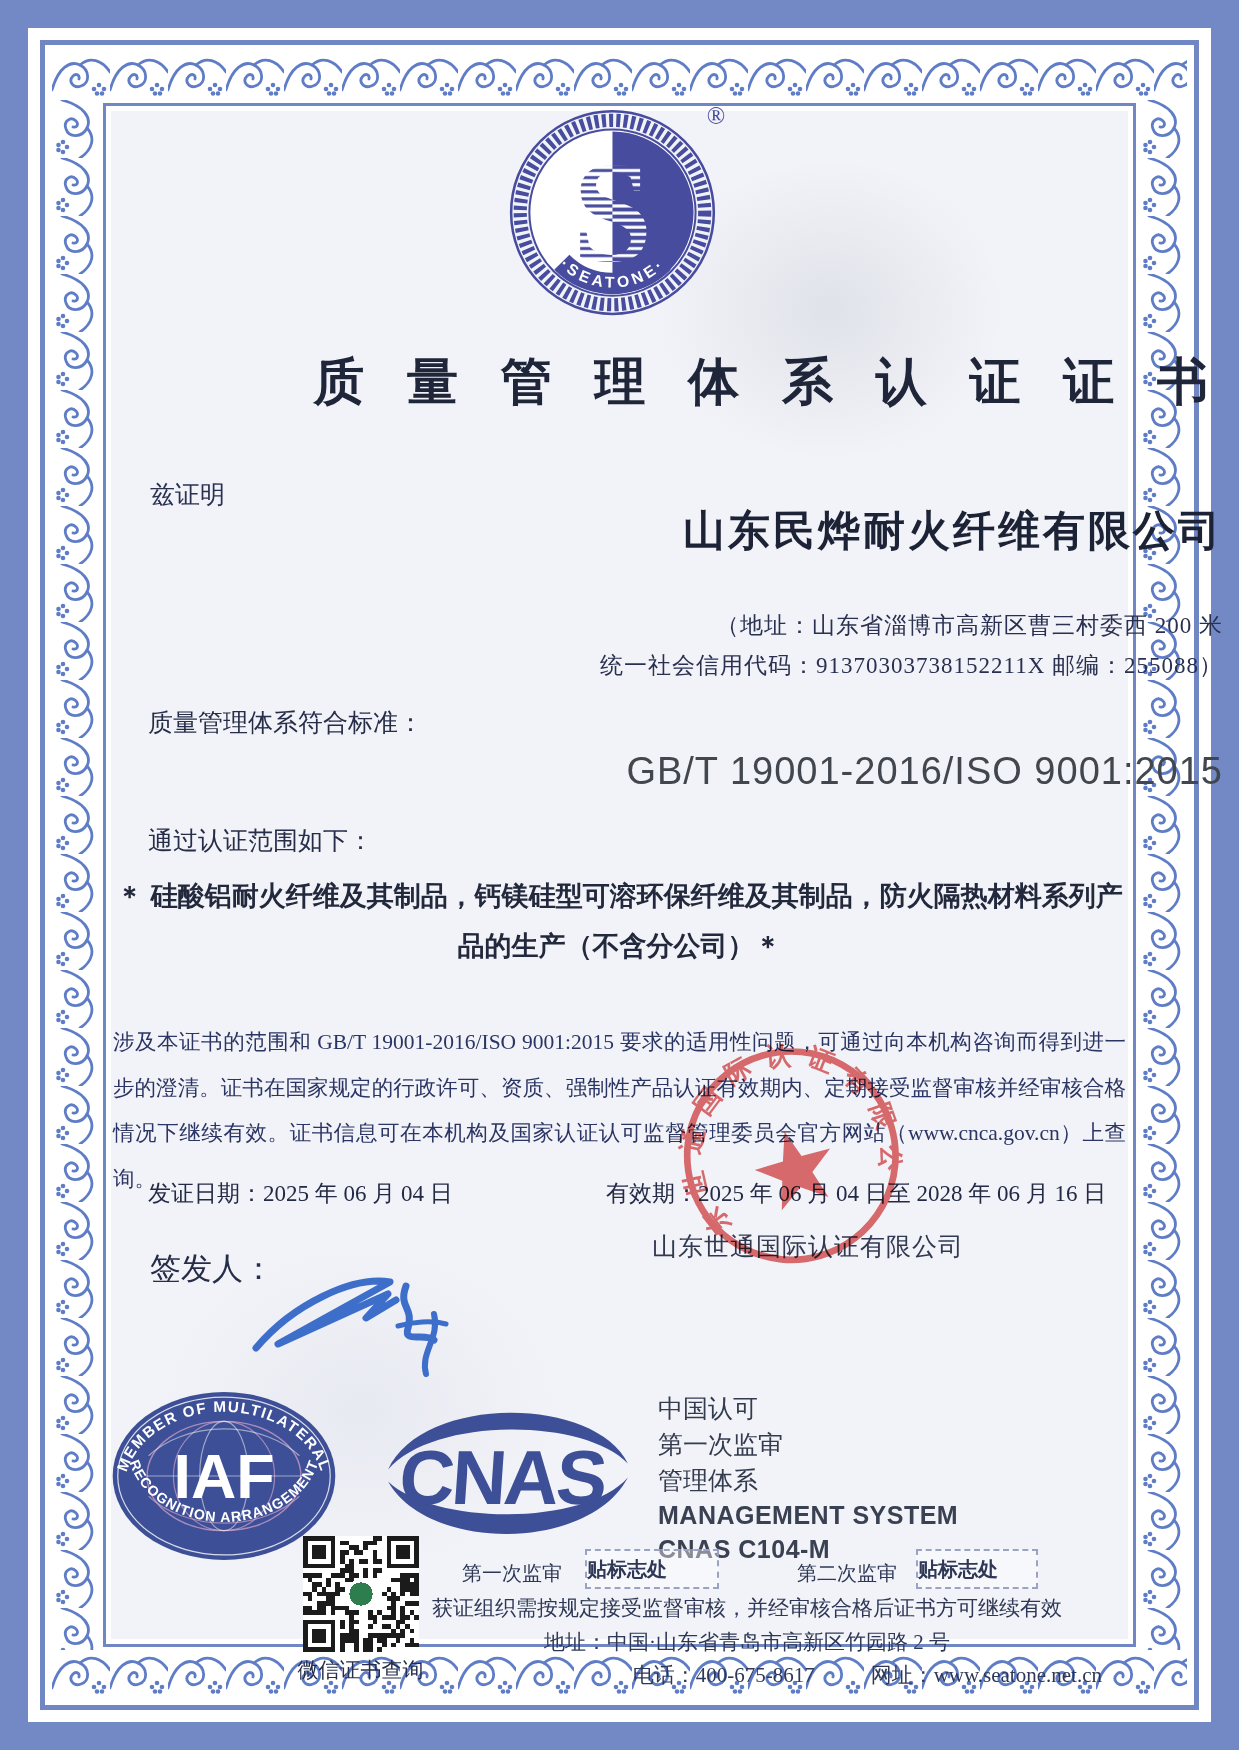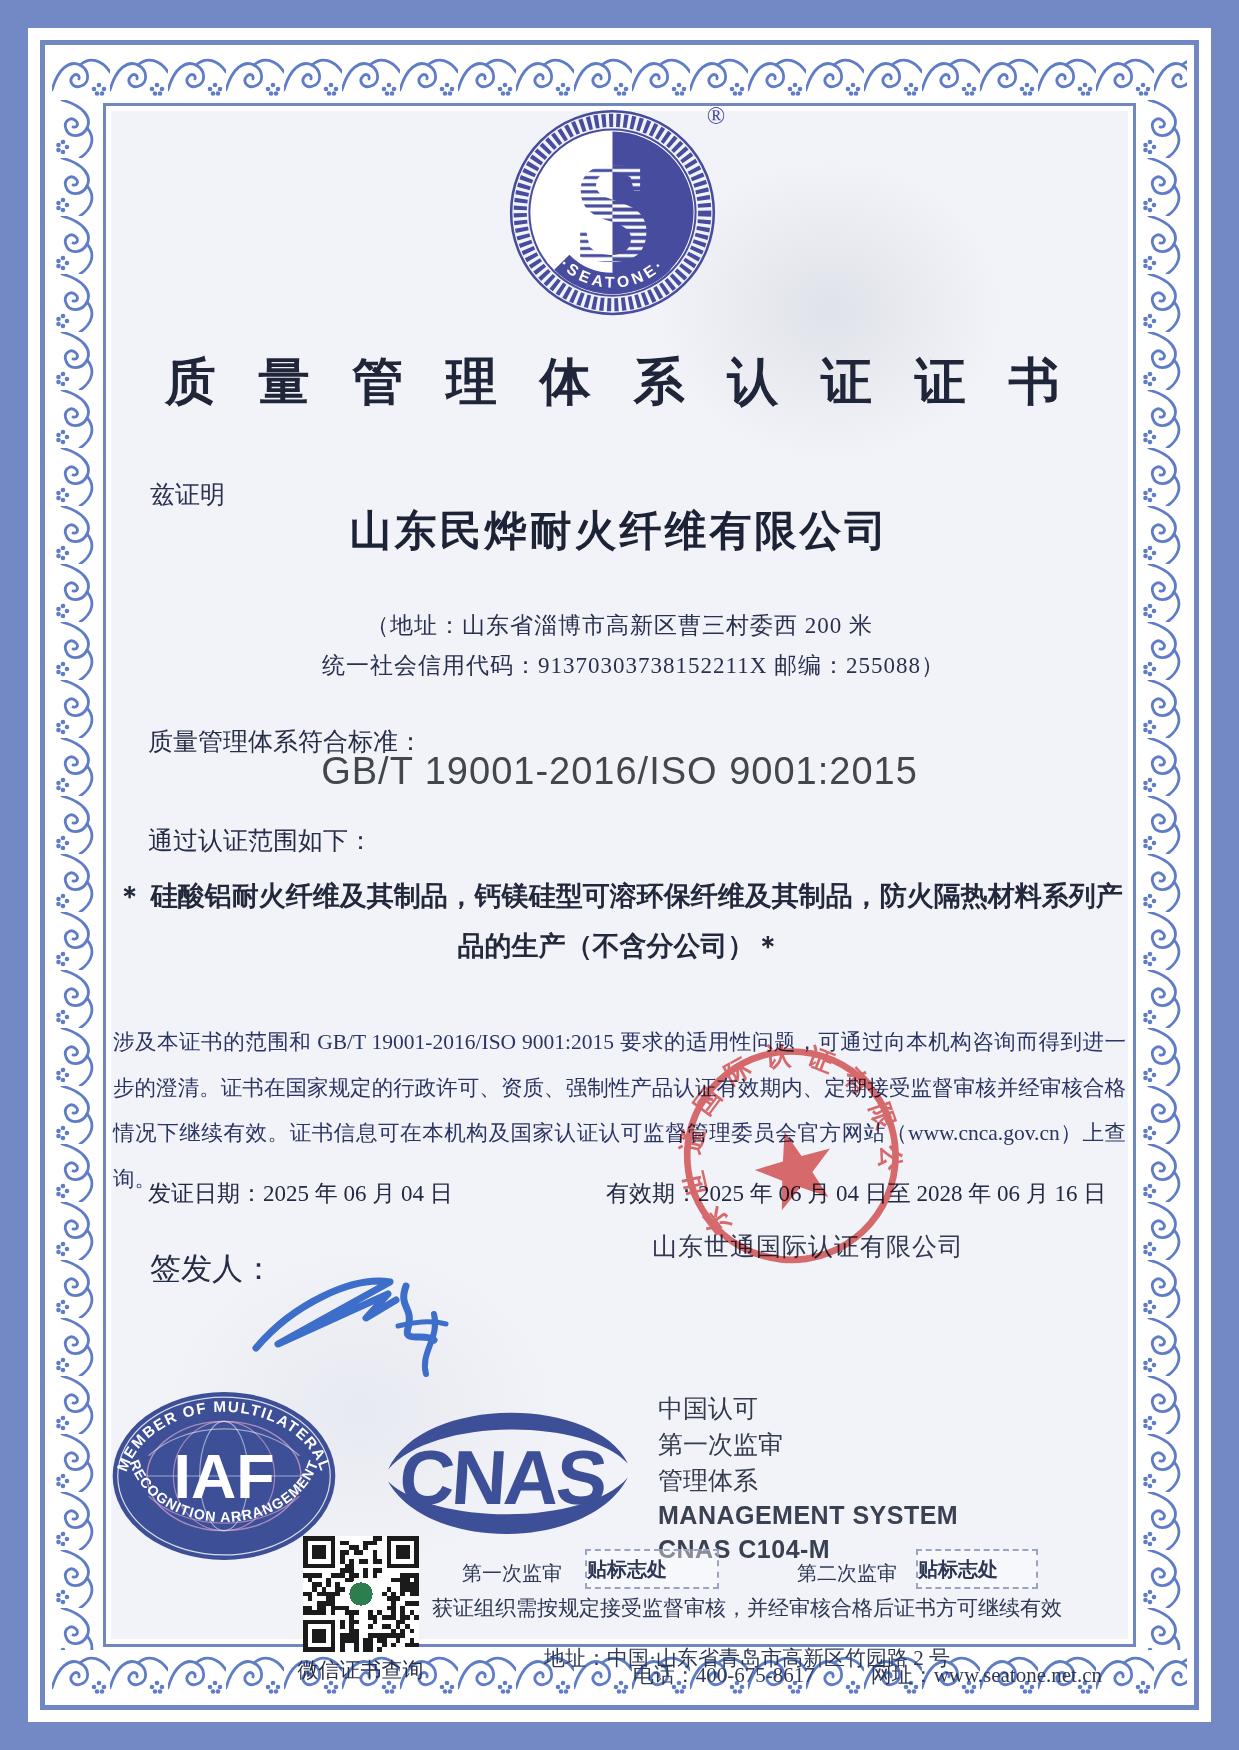--- a/index.html
+++ b/index.html
@@ -12,30 +12,30 @@
   .orn{position:absolute;}
   .orn-top{left:52px;top:52px;width:1135px;height:48px;}
   .orn-bottom{left:52px;top:1650px;width:1135px;height:48px;}
   .orn-left{left:52px;top:100px;width:48px;height:1550px;}
   .orn-right{left:1139px;top:100px;width:48px;height:1550px;}
   .wm{position:absolute;left:590px;top:100px;width:480px;height:420px;border-radius:50%;
       background:radial-gradient(closest-side,rgba(120,130,150,0.15),rgba(120,130,150,0) 72%);}
   .wm2{position:absolute;left:80px;top:1180px;width:560px;height:460px;
       background:radial-gradient(closest-side,rgba(200,205,220,0.25),rgba(200,205,220,0) 70%);}
   .abs{position:absolute;}
-  .center{left:0;right:16px;text-align:center;margin-left:16px;}
+  .center{left:0;right:16px;text-align:right;margin-left:16px;}
   .title{top:348px;font-size:51px;font-weight:600;letter-spacing:15px;color:#20263a;}
   .cert-no{top:452px;right:242px;font-size:23px;color:#232a45;}
   .cert-no b{font-size:26px;letter-spacing:.5px;}
   .hereby{left:150px;top:478px;font-size:25px;color:#2a3150;}
   .company{top:503px;font-size:42px;font-weight:700;color:#1d2336;letter-spacing:3px;}
   .addr{font-size:23px;color:#2a3150;letter-spacing:1px;}
   .addr1{top:610px;} .addr2{top:650px;padding-left:28px;}
   .label{font-size:25px;color:#262d48;}
-  .std-label{left:148px;top:706px;margin-top:19px;} .scope-label{left:148px;top:824px;}
+  .std-label{left:148px;top:706px;} .scope-label{left:148px;top:824px;}
   .standard{top:750px;font-family:"Liberation Sans","DejaVu Sans",sans-serif;font-size:38px;
     color:#42474f;letter-spacing:1px;font-weight:500;}
   .scope{left:108px;width:1023px;top:872px;font-family:"Liberation Sans","DejaVu Sans",sans-serif;
     font-size:27px;font-weight:700;color:#23293c;text-align:center;line-height:1.85;}
   .notice{left:113px;width:1013px;top:1020px;font-size:21.5px;line-height:2.12;
     text-align:justify;color:#2b3564;}
   .dates{font-size:23px;color:#232a45;}
   .issue-date{left:148px;top:1178px;} .valid{left:606px;top:1178px;}
   .signer{left:150px;top:1248px;font-size:31px;color:#262d48;}
   .issuer{left:652px;top:1230px;font-size:25px;color:#31384f;letter-spacing:1px;}
@@ -48,21 +48,21 @@
   .cnas-text .en{font-size:25px;line-height:34px;font-weight:700;color:#3a4152;letter-spacing:.5px;}
   .qr{left:303px;top:1536px;} .qr-caption{left:288px;top:1656px;width:145px;text-align:center;
     font-size:21px;color:#262d48;}
   .audit-label{font-size:20px;color:#2e3856;}
   .a1l{left:462px;top:1560px;} .a2l{left:797px;top:1560px;}
   .audit-box{border:2px dashed #9aa3c4;font-size:20px;color:#2e3856;text-align:left;
     font-weight:600;background:rgba(255,255,255,.4);}
   .a1b{left:585px;top:1549px;width:130px;height:36px;line-height:36px;}
   .a2b{left:916px;top:1549px;width:118px;height:36px;line-height:36px;}
   .foot{left:392px;width:710px;text-align:center;font-size:21px;color:#2e3856;}
-  .foot-note{top:1594px;} .foot-addr{top:1628px;margin-top:16px;} .foot-contact{top:1661px;text-align:right;}
+  .foot-note{top:1594px;} .foot-addr{top:1628px;} .foot-contact{top:1661px;text-align:right;}
   .foot-contact .gap{display:inline-block;width:56px;}
 </style>
 </head>
 <body>
 
 <div class="page">
 
   <svg width="0" height="0" style="position:absolute">
     <defs>
       <g id="scrollTile">

